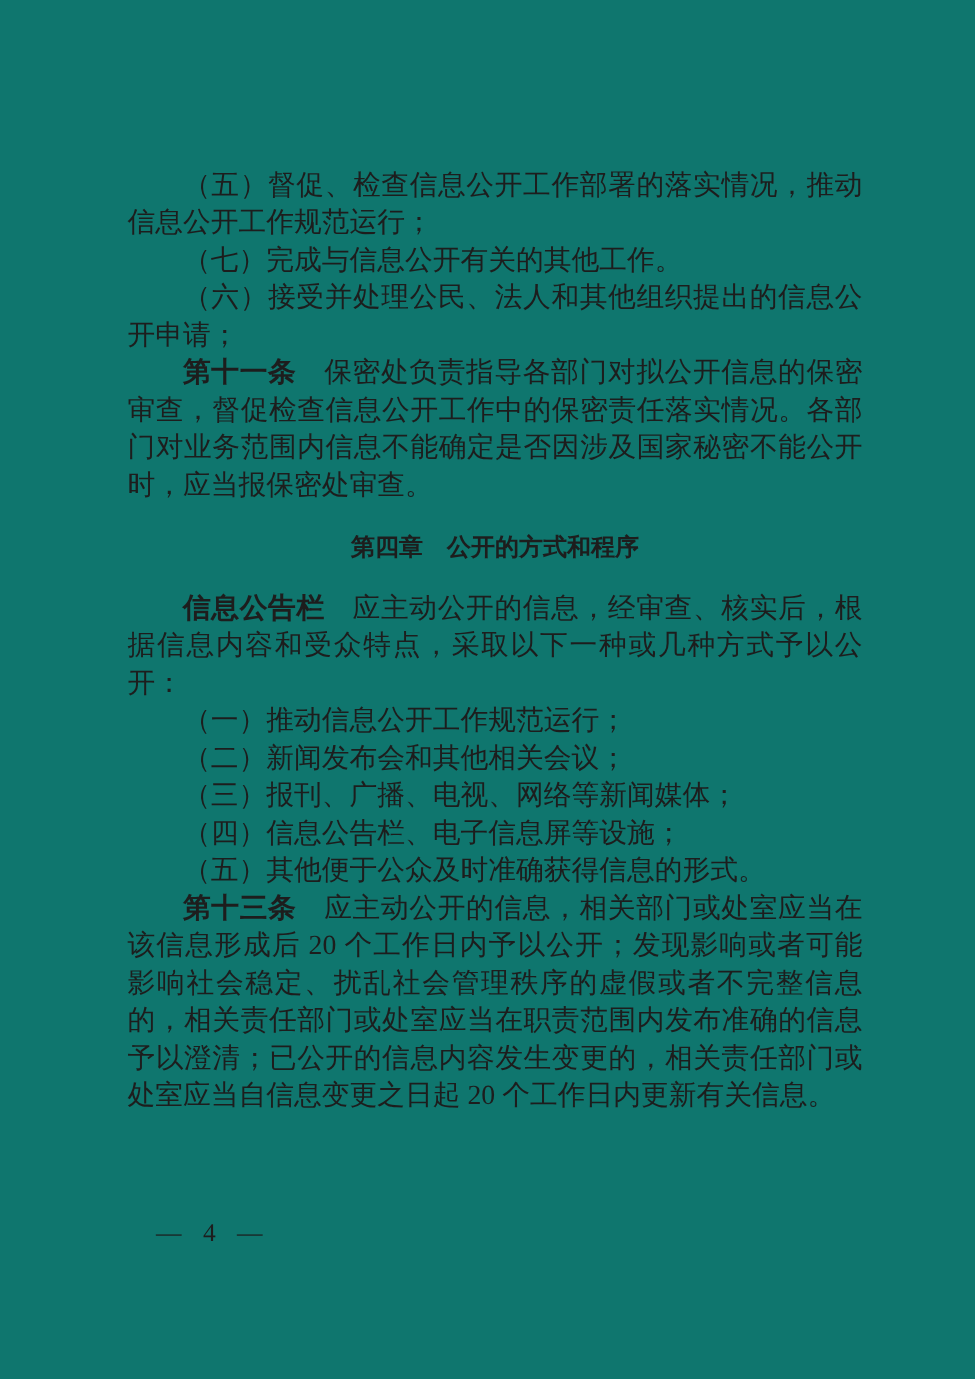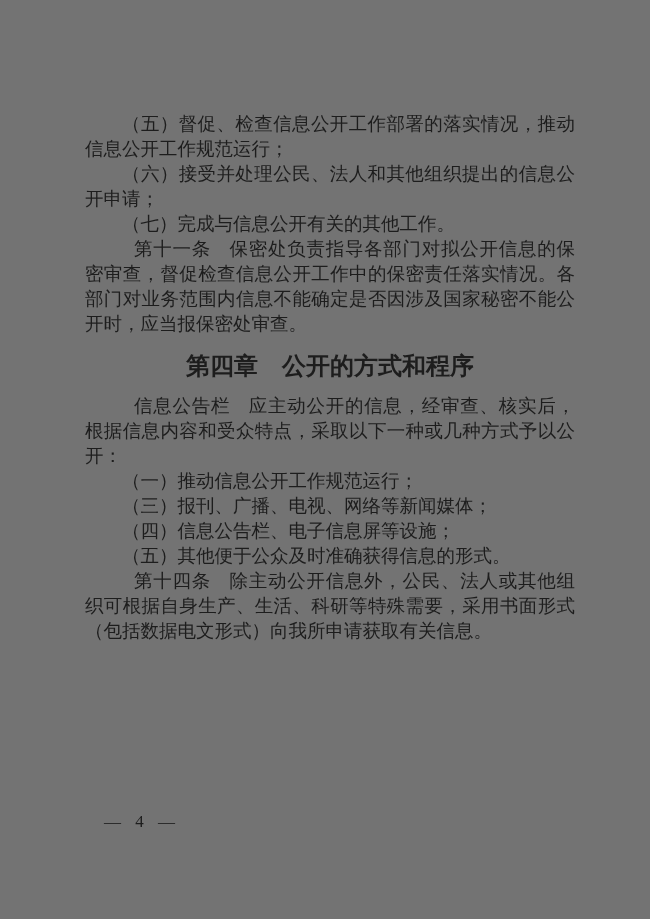--- a/index.html
+++ b/index.html
@@ -9,50 +9,49 @@
   body {
     width: 650px;
     height: 919px;
     background: #ffffff;
     font-family: "Liberation Serif", serif;
   }
   .page {
     position: relative;
     width: 650px;
     height: 919px;
-    background: #737373;
+    background: #0f766e;
     overflow: hidden;
   }
   .doc-body {
     position: absolute;
     left: 85px;
     top: 112px;
     width: 490px;
     font-size: 18.5px;
     line-height: 25px;
     color: #1d1d1d;
     text-align: justify;
     text-justify: inter-ideograph;
   }
   .para {
     margin: 0;
     text-indent: 2em;
   }
   .article-label {
-    font-weight: 400;
+    font-weight: 700;
     margin-right: 1em;
-    margin-left: 12px;
   }
   .chapter-heading {
     margin: 16px 0 15px 0;
     text-indent: 0;
     text-align: center;
     font-family: "Liberation Sans", sans-serif;
     font-weight: 700;
-    font-size: 24px;
+    font-size: 16px;
     line-height: 26px;
     color: #1d1d1d;
   }
   .chapter-heading .chapter-title {
     margin-left: 1em;
   }
   .page-number {
     position: absolute;
     left: 104px;
     top: 812px;
@@ -64,34 +63,35 @@
   }
 </style>
 </head>
 <body>
 
 <div class="page">
   <div class="doc-body">
 
     <p class="para">（五）督促、检查信息公开工作部署的落实情况，推动信息公开工作规范运行；</p>
 
+    <p class="para">（七）完成与信息公开有关的其他工作。</p>
+
     <p class="para">（六）接受并处理公民、法人和其他组织提出的信息公开申请；</p>
-
-    <p class="para">（七）完成与信息公开有关的其他工作。</p>
 
     <p class="para"><span class="article-label">第十一条</span><span>保密处负责指导各部门对拟公开信息的保密审查，督促检查信息公开工作中的保密责任落实情况。各部门对业务范围内信息不能确定是否因涉及国家秘密不能公开时，应当报保密处审查。</span></p>
 
     <h2 class="chapter-heading"><span class="chapter-number">第四章</span><span class="chapter-title">公开的方式和程序</span></h2>
 
     <p class="para"><span class="article-label">信息公告栏</span><span>应主动公开的信息，经审查、核实后，根据信息内容和受众特点，采取以下一种或几种方式予以公开：</span></p>
 
     <p class="para">（一）推动信息公开工作规范运行；</p>
+    <p class="para">（二）新闻发布会和其他相关会议；</p>
     <p class="para">（三）报刊、广播、电视、网络等新闻媒体；</p>
     <p class="para">（四）信息公告栏、电子信息屏等设施；</p>
     <p class="para">（五）其他便于公众及时准确获得信息的形式。</p>
 
+    <p class="para"><span class="article-label">第十三条</span><span>应主动公开的信息，相关部门或处室应当在该信息形成后 20 个工作日内予以公开；发现影响或者可能影响社会稳定、扰乱社会管理秩序的虚假或者不完整信息的，相关责任部门或处室应当在职责范围内发布准确的信息予以澄清；已公开的信息内容发生变更的，相关责任部门或处室应当自信息变更之日起 20 个工作日内更新有关信息。</span></p>
 
-    <p class="para"><span class="article-label">第十四条</span><span>除主动公开信息外，公民、法人或其他组织可根据自身生产、生活、科研等特殊需要，采用书面形式（包括数据电文形式）向我所申请获取有关信息。</span></p>
 
   </div>
 
   <div class="page-number">— 4 —</div>
 </div>
 
 </body></html>

